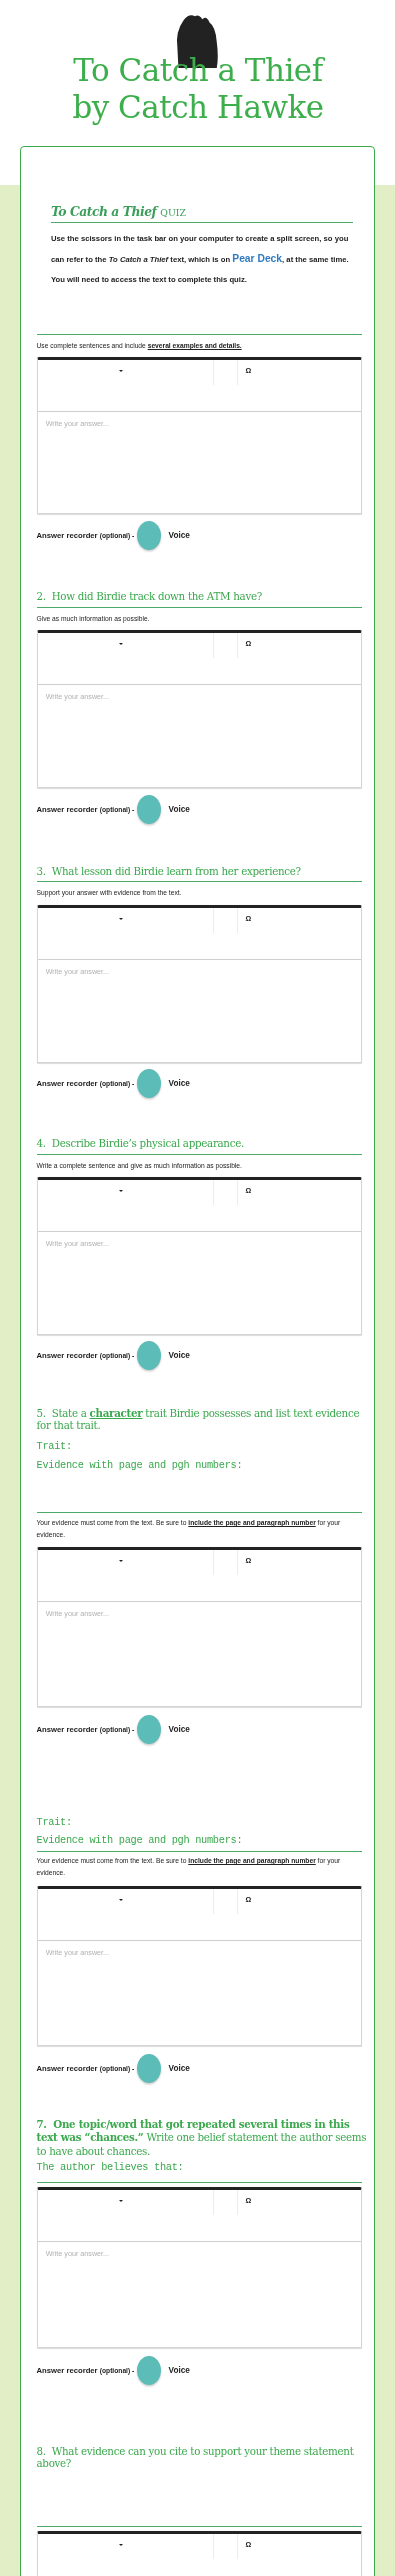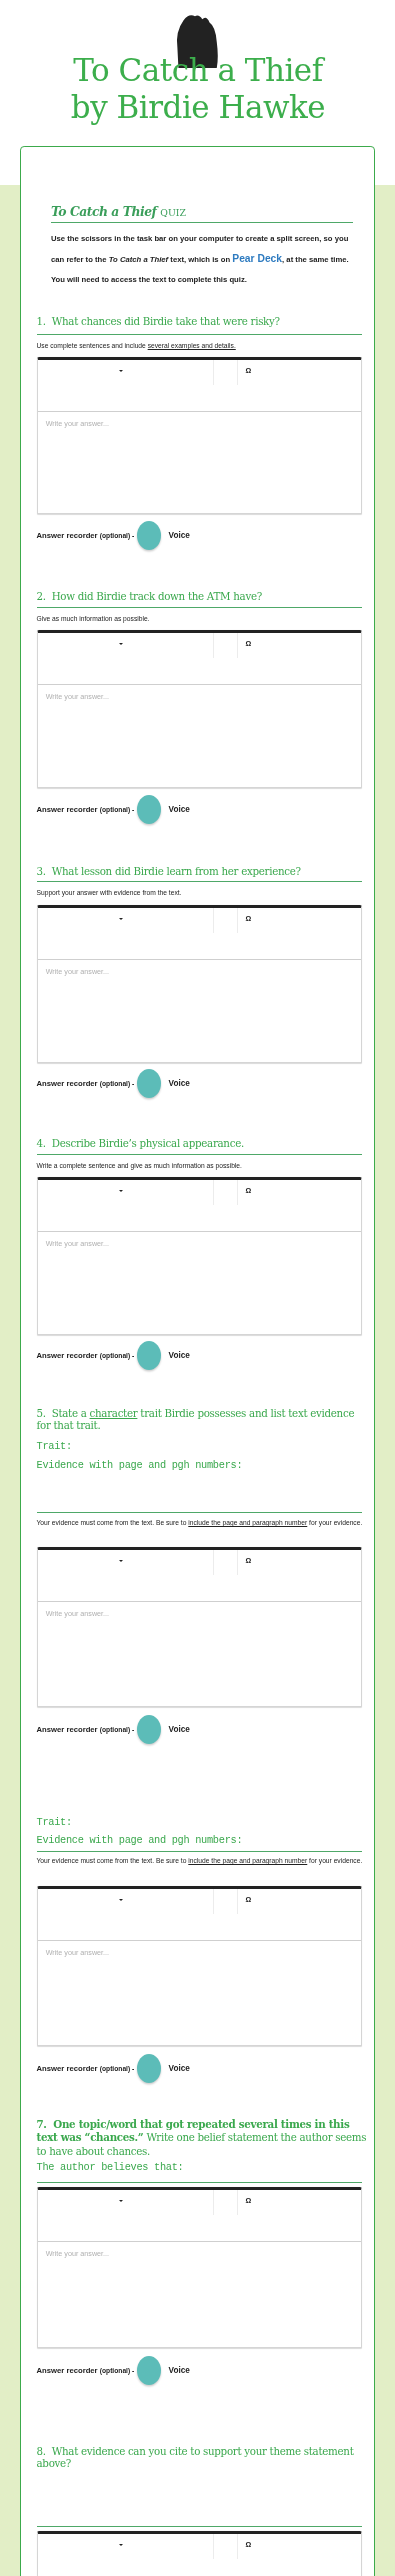--- a/index.html
+++ b/index.html
@@ -14,21 +14,21 @@
   .quiz-head i { font-weight: bold; font-style: italic; letter-spacing: -0.5px; }
   .quiz-head span { font-size: 9.3px; }
   .rule { height: 1px; background: #4ea868; }
   .intro { left: 30px; top: 72px; width: 304px; font-size: 7.7px; line-height: 20px; font-weight: bold; color: #222; }
   .intro .peardeck { color: #2e7bc0; font-size: 10.3px; }
   .q-title { font-family: "DejaVu Serif", serif; color: #3aa84d; font-size: 10.3px; line-height: 12.4px; letter-spacing: -0.3px; width: 330px; }
   .q-title .num { font-weight: normal; }
   .q-title .light { font-weight: normal; color: #3aa84d; }
   .q-sub { font-family: Liberation Mono, monospace; color: #3aa84d; font-size: 10.3px; letter-spacing: -0.3px; }
   .instr { font-size: 6.7px; line-height: 12.4px; color: #222; width: 330px; }
-  .u { text-decoration: underline; }
+  .u { text-decoration: underline; font-weight: bold; }
   .editor { left: 15.5px; width: 325px; border: 0.5px solid #d5d5d5; border-top: 3.1px solid #222; border-radius: 2.1px 2.1px 1px 1px; background: #fff; box-shadow: 0 0.5px 1px rgba(0,0,0,0.15); }
   .toolbar { position: relative; height: 52px; border-bottom: 1px solid #cfcfcf; }
   .tb-select { position: absolute; left: 0; top: 0; width: 176px; height: 25px; border-right: 0.5px solid #ececec; }
   .tb-caret { position: absolute; left: 81px; top: 9.8px; width: 0; height: 0; border-left: 2.1px solid transparent; border-right: 2.1px solid transparent; border-top: 2.6px solid #222; }
   .tb-blank { position: absolute; left: 176px; top: 0; width: 24px; height: 25px; border-right: 0.5px solid #ececec; }
   .tb-omega { position: absolute; left: 208px; top: 6.2px; font-size: 7.2px; font-weight: bold; color: #222; }
   .answer-area { position: relative; padding: 7.2px 8.2px; }
   .placeholder { font-size: 7.2px; color: #b0b0b0; }
   .recorder { left: 15.5px; display: flex; align-items: center; height: 26px; }
   .rec-label { font-size: 7.7px; font-weight: bold; color: #222; }
@@ -40,36 +40,33 @@
 <body>
 
 <div class="bg-green"></div>
 
 <svg class="logo-blob" viewBox="0 0 104 110">
   <path d="M20 110 L18 70 Q14 40 30 18 Q40 4 52 10 Q60 6 66 16 Q74 8 80 22 Q92 30 94 60 Q98 90 94 110 Z" fill="#222"></path>
 </svg>
 
 <h1 class="page-title">
   <div>To Catch a Thief</div>
-  <div>by Birdie Hawke</div>
+  <div>by Catch Hawke</div>
 </h1>
 
 <div class="card">
 
   <div class="abs quiz-head">
     <i>To Catch a Thief</i> <span>QUIZ</span>
   </div>
   <div class="abs rule" style="left:30px; top:75px; width:302px;"></div>
   <p class="abs intro" style="top:82px;">
     <span>Use the scissors in the task bar on your computer to create a split screen, so you can refer to the </span><i>To Catch a Thief</i><span> text, which is on </span><span class="peardeck">Pear Deck</span><span>, at the same time.  You will need to access the text to complete this quiz.</span>
   </p>
 
-  <div class="abs q-title" style="left:15.5px; top:168px;">
-    <span class="num">1.</span>&nbsp; <span>What chances did Birdie take that were risky?</span>
-  </div>
   <div class="abs rule" style="left:15.5px; top:187px; width:325px;"></div>
   <div class="abs instr" style="left:15.5px; top:193px;">
     <span>Use complete sentences and include </span><span class="u">several examples and details.</span>
   </div>
   <div class="abs editor" style="top:210px; height:157px;">
     <div class="toolbar">
       <div class="tb-select">
           <span class="tb-caret"></span>
         </div>
       <div class="tb-blank"></div>

